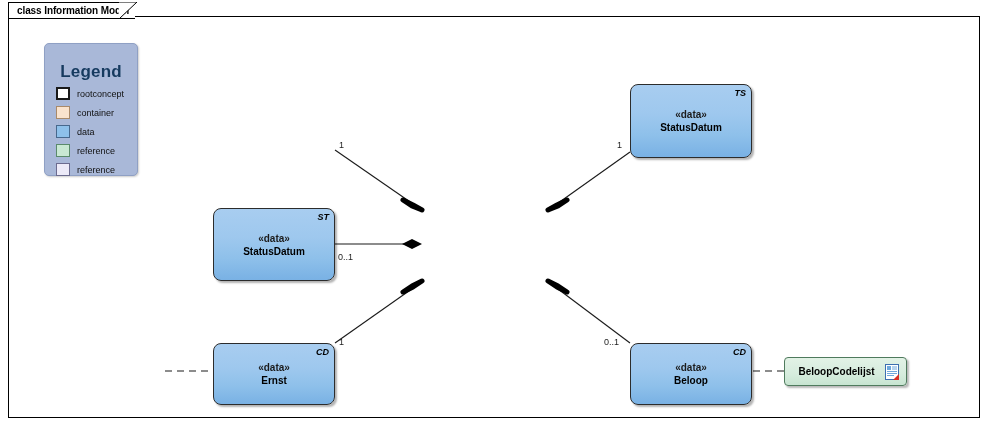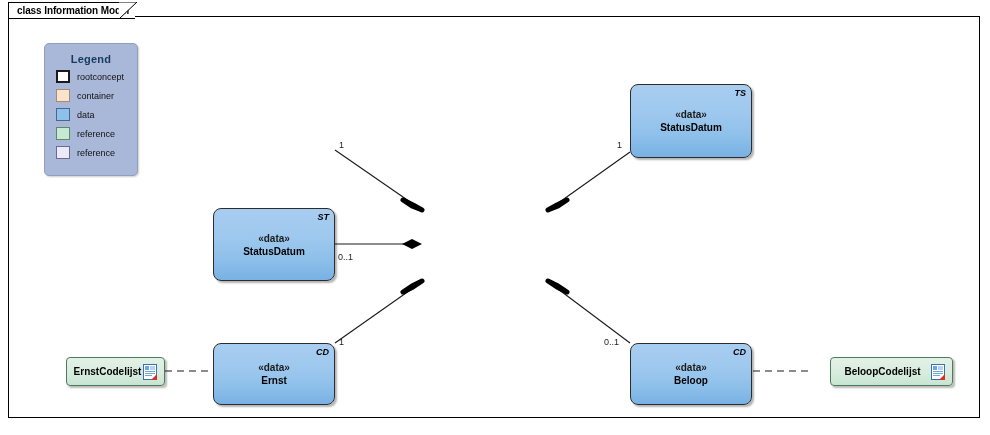--- a/index.html
+++ b/index.html
@@ -162,24 +162,24 @@
     width: 92px;
     height: 131px;
     background: #a9b8d8;
     border: 1px solid #8fa0c4;
     border-radius: 5px;
     box-shadow: 1px 1px 2px rgba(0,0,0,0.20);
     z-index: 4;
   }
   #legend-title {
     text-align: center;
-    font-size: 11px;
+    font-size: 17px;
     font-weight: bold;
     color: #163a5f;
-    margin-top: 9px;
+    margin-top: 18px;
     letter-spacing: 0.2px;
   }
   .legend-row {
     display: flex;
     align-items: center;
     margin: 4px 0 0 11px;
     height: 15px;
   }
   .legend-swatch {
     width: 14px;
@@ -318,35 +318,22 @@
 
   <div class="node data-node" style="left:630px;top:343px;width:122px;height:62px;">
     <span class="corner-tag">CD</span>
     <div class="node-body">
       <span class="stereo">«data»</span>
       <span class="nodename">Beloop</span>
     </div>
   </div>
   <span class="mult" style="left:604px;top:337px;">0..1</span>
 
-  <div class="node codelist-node" style="left:66px;top:357px;width:99px;height:29px;">
-    <span class="nodename" style="margin-right:16px;">ErnstCodelijst</span>
-    <svg class="doc-icon" viewBox="0 0 14 16">
-      <rect x="0.5" y="0.5" width="13" height="15" fill="#ffffff" stroke="#3d6fb0" stroke-width="1"></rect>
-      <rect x="2" y="2" width="4" height="4" fill="#6fa8dc"></rect>
-      <line x1="7" y1="3" x2="12" y2="3" stroke="#6fa8dc" stroke-width="1"></line>
-      <line x1="7" y1="5" x2="12" y2="5" stroke="#6fa8dc" stroke-width="1"></line>
-      <line x1="2" y1="7.5" x2="12" y2="7.5" stroke="#6fa8dc" stroke-width="1"></line>
-      <line x1="2" y1="9.5" x2="12" y2="9.5" stroke="#6fa8dc" stroke-width="1"></line>
-      <line x1="2" y1="11.5" x2="9" y2="11.5" stroke="#6fa8dc" stroke-width="1"></line>
-      <polygon points="8,16 14,16 14,10" fill="#d93025"></polygon>
-    </svg>
-  </div>
-
-  <div class="node codelist-node" style="left:830px;top:357px;width:123px;height:29px;">
+
+  <div class="node codelist-node" style="left:784px;top:357px;width:123px;height:29px;">
     <span class="nodename" style="margin-right:18px;">BeloopCodelijst</span>
     <svg class="doc-icon" viewBox="0 0 14 16">
       <rect x="0.5" y="0.5" width="13" height="15" fill="#ffffff" stroke="#3d6fb0" stroke-width="1"></rect>
       <rect x="2" y="2" width="4" height="4" fill="#6fa8dc"></rect>
       <line x1="7" y1="3" x2="12" y2="3" stroke="#6fa8dc" stroke-width="1"></line>
       <line x1="7" y1="5" x2="12" y2="5" stroke="#6fa8dc" stroke-width="1"></line>
       <line x1="2" y1="7.5" x2="12" y2="7.5" stroke="#6fa8dc" stroke-width="1"></line>
       <line x1="2" y1="9.5" x2="12" y2="9.5" stroke="#6fa8dc" stroke-width="1"></line>
       <line x1="2" y1="11.5" x2="9" y2="11.5" stroke="#6fa8dc" stroke-width="1"></line>
       <polygon points="8,16 14,16 14,10" fill="#d93025"></polygon>

